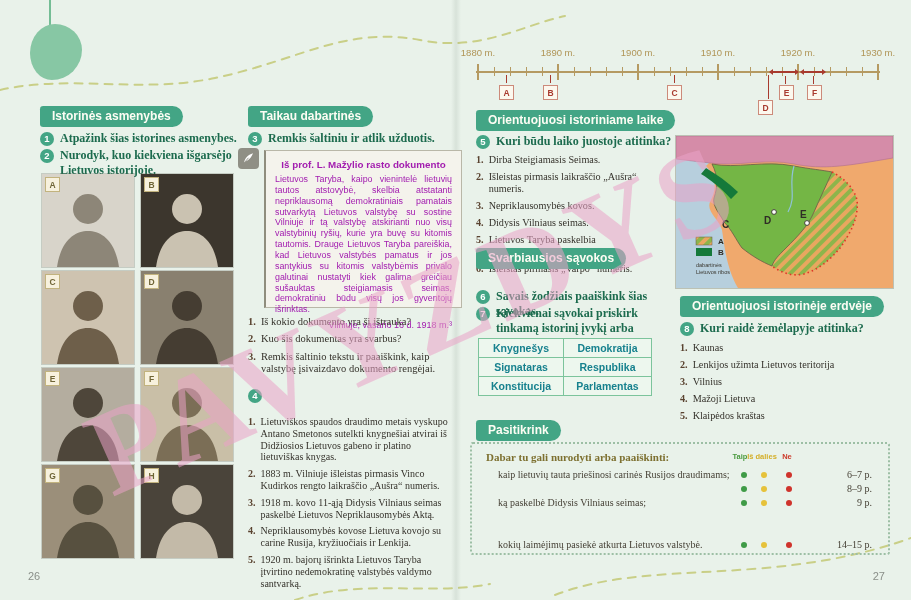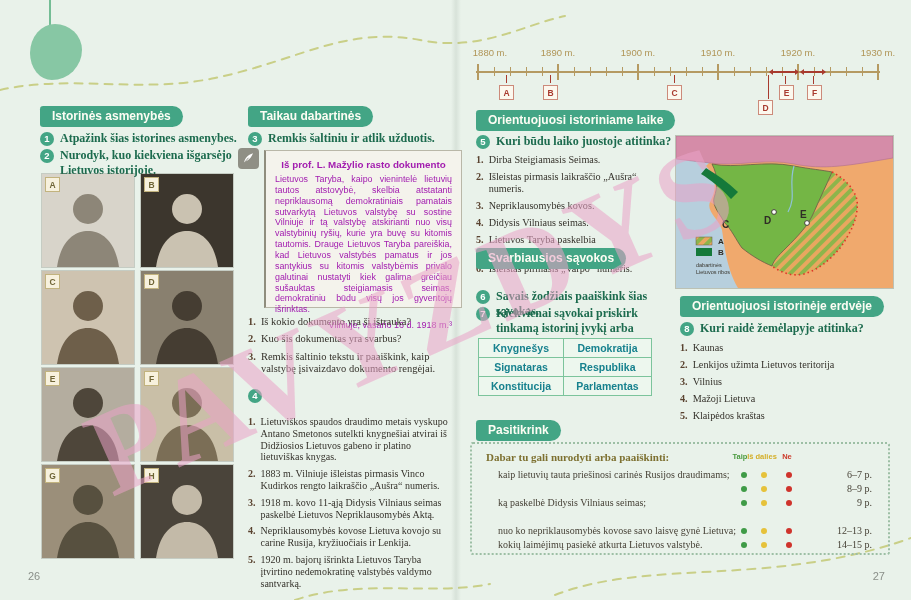--- a/index.html
+++ b/index.html
@@ -99,21 +99,21 @@
     <path d="M0,90 C70,74 140,94 215,78 C300,60 345,26 420,40 C480,52 520,26 565,16" fill="none" stroke="#c9cf87" stroke-width="2" stroke-dasharray="8 7" stroke-linecap="round"></path>
     <path d="M555,595 C650,558 770,588 911,538" fill="none" stroke="#c9cf87" stroke-width="2" stroke-dasharray="8 7" stroke-linecap="round"></path>
     <path d="M295,600 C360,578 430,596 490,584" fill="none" stroke="#c9cf87" stroke-width="2" stroke-dasharray="8 7" stroke-linecap="round"></path>
   </svg>
   <div class="fold"></div>
 
   <div class="title-line"></div>
   <div class="title-blob"></div>
 
   <div class="timeline">
-    <span class="tl-year" style="left:22px">1880 m.</span>
+    <span class="tl-year" style="left:10px">1880 m.</span>
     <span class="tl-year" style="left:90px">1890 m.</span>
     <span class="tl-year" style="left:170px">1900 m.</span>
     <span class="tl-year" style="left:250px">1910 m.</span>
     <span class="tl-year" style="left:330px">1920 m.</span>
     <span class="tl-year" style="left:410px">1930 m.</span>
     <div class="tl-minor"></div>
     <div class="tl-axis"></div>
     <div class="tl-tick" style="left:9px"></div>
     <div class="tl-tick" style="left:89px"></div>
     <div class="tl-tick" style="left:169px"></div>
@@ -403,27 +403,20 @@
         <i class="dot dr"></i>
       <span class="pg">8–9 p.</span>
     </div>
     <div class="chk-row" style="top:53px">
       <span class="txt">ką paskelbė Didysis Vilniaus seimas;</span>
       <i class="dot dg"></i>
         <i class="dot dy"></i>
         <i class="dot dr"></i>
       <span class="pg">9 p.</span>
     </div>
-    <div class="chk-row" style="top:81px">
-      <span class="txt">nuo ko nepriklausomybės kovose savo laisvę gynė Lietuva;</span>
-      <i class="dot dg"></i>
-        <i class="dot dy"></i>
-        <i class="dot dr"></i>
-      <span class="pg">12–13 p.</span>
-    </div>
     <div class="chk-row" style="top:95px">
       <span class="txt">kokių laimėjimų pasiekė atkurta Lietuvos valstybė.</span>
       <i class="dot dg"></i>
         <i class="dot dy"></i>
         <i class="dot dr"></i>
       <span class="pg">14–15 p.</span>
     </div>
   </div>
 
   <div class="pagenum" style="left:28px">26</div>

